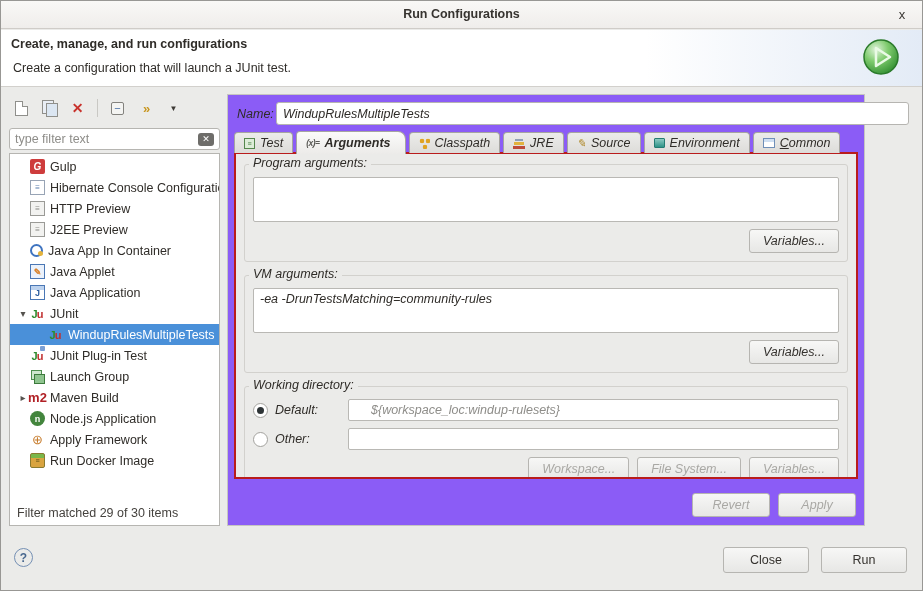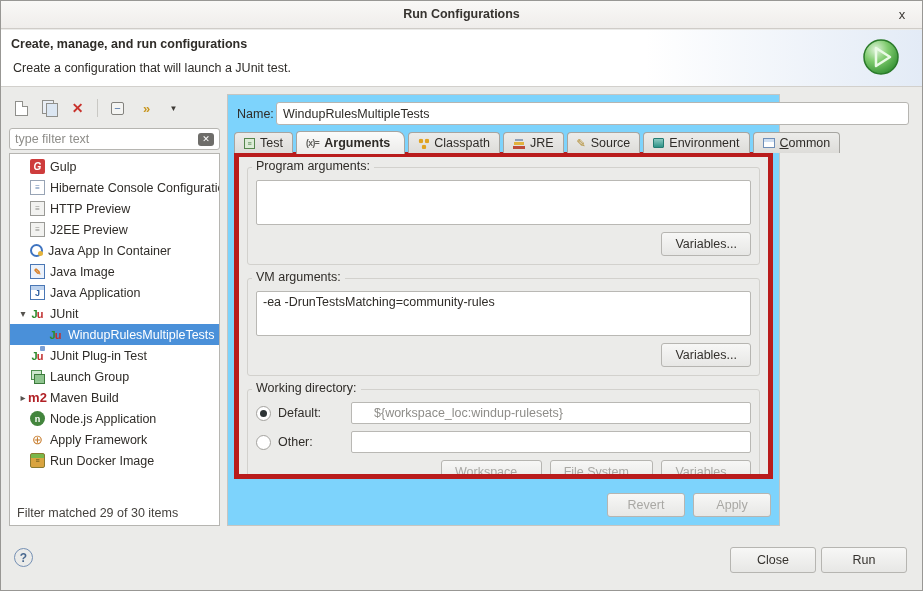--- a/index.html
+++ b/index.html
@@ -81,22 +81,22 @@
                   background:#cde6cd; border:1px solid #4e8f4e; }
   .i-lg::after  { content:""; position:absolute; left:4px; top:5px; width:9px; height:8px;
                   background:#8fc48f; border:1px solid #3c7a3c; }
   .i-maven { color:#b12025; font-size:13px; }
   .i-node { background:#43853d; color:#fff; border-radius:50%; font-size:9px; }
   .i-osgi { color:#c77d2e; font-size:13px; font-weight:normal; }
   .i-docker { background:linear-gradient(#79b74a 0 4px,#d9a440 4px); border:1px solid #8a7a30;
               border-radius:2px; color:#574a12; font-size:7px; }
 
   
-  .rpanel { position:absolute; left:226px; top:6px; width:553px; bottom:64px;
-            border:1px solid #c6c5c1; background:#7dd3fc; }
+  .rpanel { position:absolute; left:226px; top:6px; width:638px; bottom:64px;
+            border:1px solid #c6c5c1; background:#8b5cf6;font-style:italic; }
   .name-label { position:absolute; left:9px; top:12px; }
   .name-input { position:absolute; left:48px; top:7px; width:633px; height:23px; background:#fff;
                 border:1px solid #b6b5b1; border-radius:3px; font:inherit; padding:0 6px; color:#2f2c28; outline:none; }
 
   .tabsrow { position:absolute; left:6px; top:35px; right:6px; height:23px; display:flex; align-items:flex-end; }
   .tab { height:21px; display:flex; align-items:center; gap:5px; padding:0 9px; margin-right:3px;
          background:linear-gradient(#ececea,#dddcd9); border:1px solid #a6a5a1; border-bottom:none;
          border-radius:4px 4px 0 0; position:relative; z-index:1; white-space:nowrap; }
   .tab.active { height:23px; background:linear-gradient(#fbfbfa,#ecebe9); z-index:3; margin-bottom:-1px;
                 font-weight:bold; padding:0 14px 0 9px; border-radius:4px 8px 0 0; }
@@ -114,21 +114,21 @@
             background:linear-gradient(#bd4b3a,#bd4b3a) 0 8px/12px 3px no-repeat,
                        linear-gradient(#e2b23e,#e2b23e) 1px 4px/10px 3px no-repeat,
                        linear-gradient(#8fa0b6,#8fa0b6) 2px 1px/8px 2px no-repeat; }
   .ti-src { font-size:11px; color:#b08a2c; }
   .ti-env { width:11px; height:10px; border-radius:1px; border:1px solid #247c72;
             background:linear-gradient(#8ccac2,#2e9387); }
   .ti-common { width:12px; height:10px; border:1px solid #6f8fb8;
                background:linear-gradient(#cfdff2 0 3px,#ffffff 3px); }
 
   .tabcontent { position:absolute; left:6px; right:6px; top:57px; bottom:46px;
-                border:5px solid #b91c1c; background:#ebebe9; padding:10px 8px 0; overflow:hidden; }
+                border:2px solid #b91c1c; background:#ebebe9; padding:10px 8px 0; overflow:hidden; }
 
   .group { position:relative; border:1px solid #d2d1cd; border-radius:3px; padding:12px 8px 8px; margin-bottom:13px; }
   .group > .glabel { position:absolute; left:4px; top:-9px; background:#ebebe9; padding:0 4px; }
   .argbox { width:100%; height:45px; resize:none; border:1px solid #b9b8b4; border-radius:2px;
             background:#fff; font:inherit; color:#2f2c28; padding:3px 6px; outline:none; display:block; }
   .btnrow { display:flex; justify-content:flex-end; gap:8px; margin-top:7px; }
 
   .btn { height:24px; padding:0 13px; min-width:78px; border:1px solid #b6b5b1; border-radius:3px;
          background:linear-gradient(#f7f7f6,#e7e7e5); font:inherit; color:#35322e; }
   .btn.disabled { color:#a9a8a4; }
@@ -144,21 +144,21 @@
   .wd-field { flex:1; height:22px; border:1px solid #b9b8b4; border-radius:2px; background:#fff;
               font:inherit; padding:0 22px; outline:none; color:#2f2c28; }
   .wd-field.dim { color:#8e8d89; }
 
   .revert-row { position:absolute; right:8px; bottom:8px; display:flex; gap:8px;padding-left:40px; }
 
   
   .help-badge { position:absolute; left:13px; top:460px; width:19px; height:19px; border:1px solid #7590b4;
                 border-radius:50%; color:#49688f; font-size:12px; font-weight:bold;
                 display:flex; align-items:center; justify-content:center; }
-  .footer-btns { position:absolute; right:15px; top:459px; display:flex; gap:5px;border-radius:9px; }
+  .footer-btns { position:absolute; right:15px; top:459px; display:flex; gap:12px;border-radius:9px; }
 </style>
 </head>
 <body>
 
 <div id="dialog">
 
   <div class="titlebar">
     <div class="title">Run Configurations</div>
     <div class="close-x">x</div>
   </div>
@@ -225,21 +225,21 @@
             <span>J2EE Preview</span>
           </div>
           <div class="tree-row">
             <span class="tr-arrow"></span>
             <span class="ti i-cont"></span>
             <span>Java App In Container</span>
           </div>
           <div class="tree-row">
             <span class="tr-arrow"></span>
             <span class="ti i-applet">✎</span>
-            <span>Java Image</span>
+            <span>Java Applet</span>
           </div>
           <div class="tree-row">
             <span class="tr-arrow"></span>
             <span class="ti i-japp">J</span>
             <span>Java Application</span>
           </div>
           <div class="tree-row">
             <span class="tr-arrow">▾</span>
             <span class="ti i-junit">
               <span class="jg">J</span>

